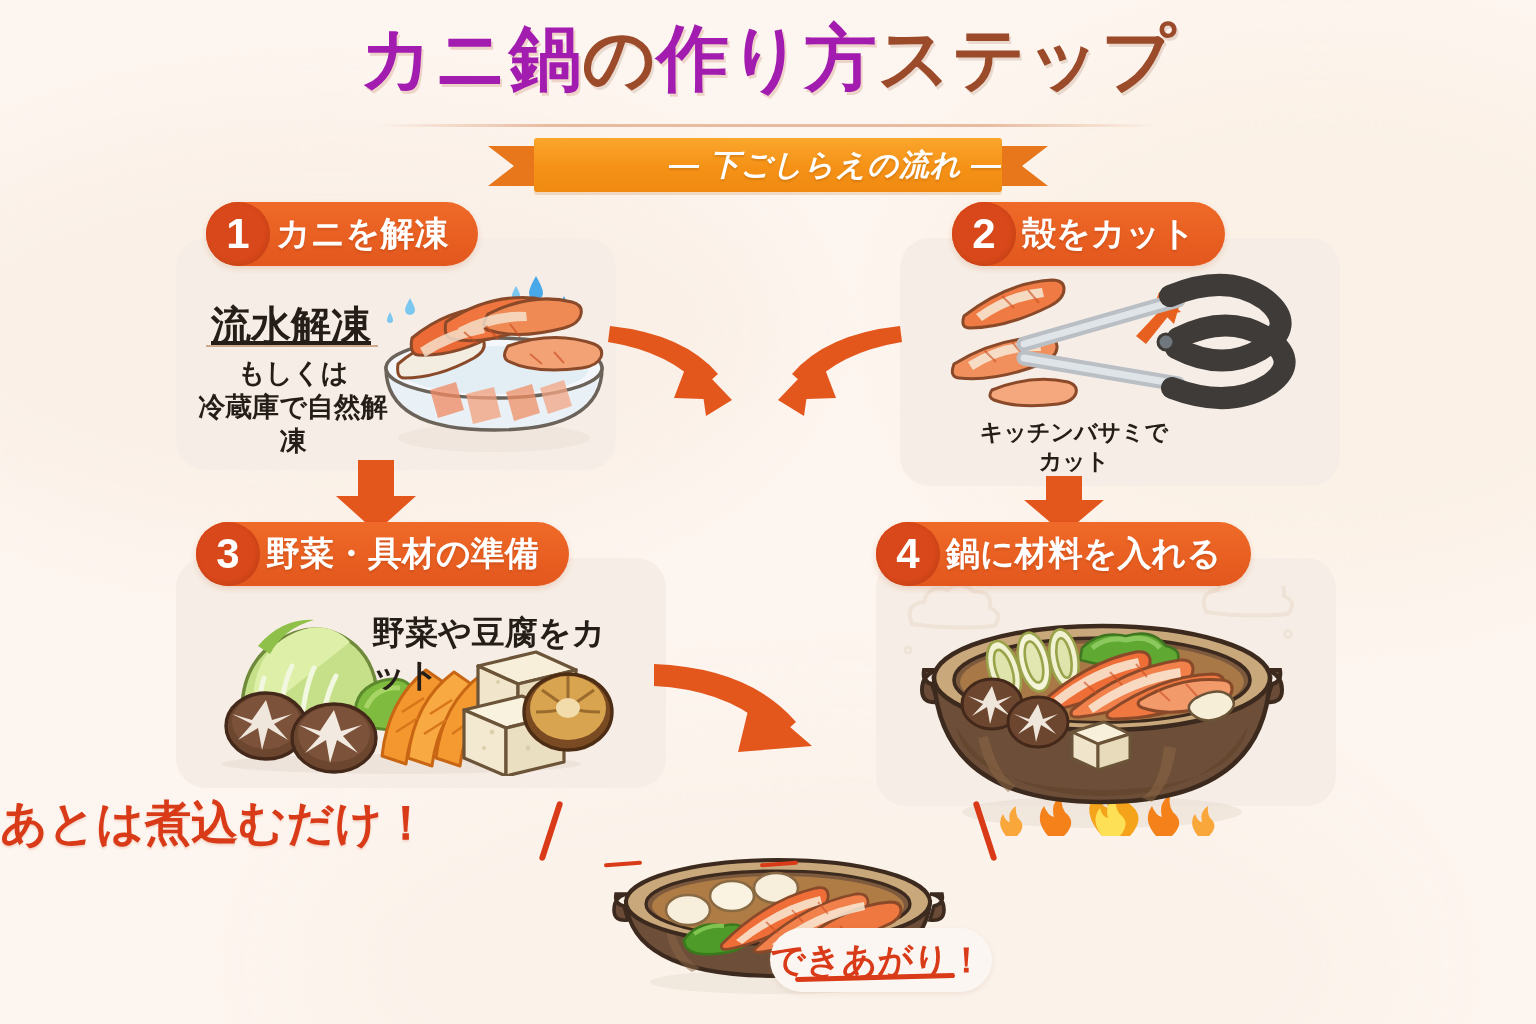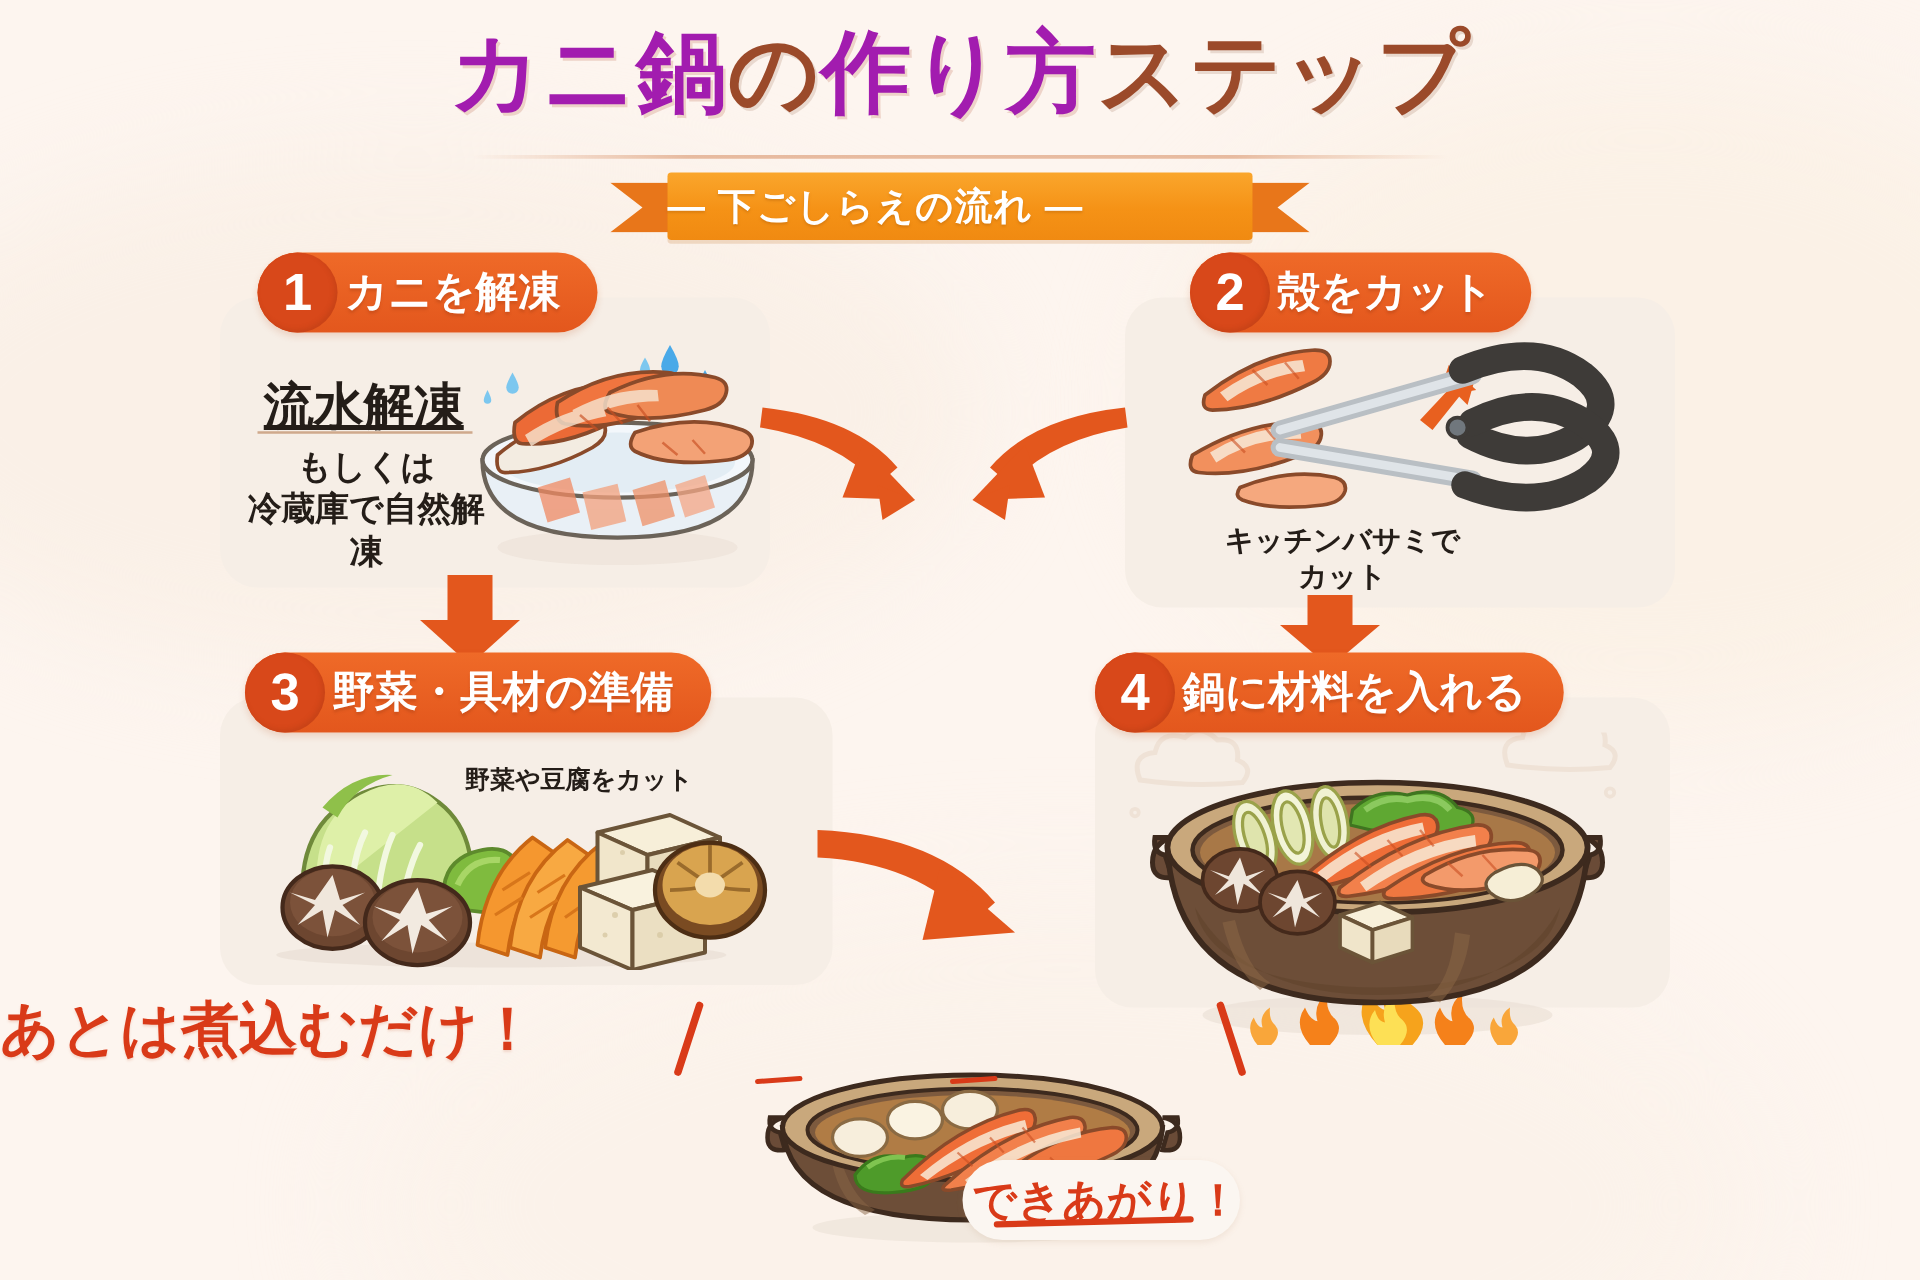--- a/index.html
+++ b/index.html
@@ -40,22 +40,23 @@
   }
   .ribbon-tail{
     position:absolute;top:8px;width:70px;height:40px;background:#e8761a;
   }
   .ribbon-tail.left{left:0;clip-path:polygon(0 0,100% 0,100% 100%,0 100%,26px 50%);}
   .ribbon-tail.right{right:0;clip-path:polygon(0 0,100% 0,calc(100% - 26px) 50%,100% 100%,0 100%);}
   .ribbon-body{
     position:absolute;left:46px;right:46px;top:0;height:54px;
     background:linear-gradient(180deg,#faa62c 0%,#f59216 55%,#f08a11 100%);
     border-radius:3px;
-    display:flex;align-items:center;justify-content:flex-start;
+    display:flex;align-items:center;justify-content:flex-end;
     box-shadow:0 3px 0 rgba(190,100,10,.18);
+    font-style:italic;
   }
   .ribbon-text{
     color:#fff;font-size:30px;font-weight:700;white-space:nowrap;
     text-shadow:0 2px 2px rgba(170,90,10,.35);letter-spacing:1px;
   }
 
   
   .card{
     position:absolute;background:#f6eee6;border-radius:30px;
   }
@@ -87,40 +88,40 @@
   #pill2{left:952px;top:202px;}
   #pill3{left:196px;top:522px;}
   #pill4{left:876px;top:522px;}
 
   
   .body-text{position:absolute;color:#241d18;font-weight:700;text-align:center;line-height:1.26;}
   #s1-line1{left:196px;top:300px;width:190px;font-size:40px;text-decoration:underline;}
   .s1-rule{position:absolute;left:206px;top:345px;width:172px;height:2px;background:#cfa98c;}
   #s1-line2{left:186px;top:356px;width:214px;font-size:27px;}
   #s2-text{left:960px;top:418px;width:228px;font-size:23px;}
-  #s3-text{left:372px;top:612px;width:250px;font-size:20px;text-align:left;}
+  #s3-text{left:372px;top:612px;width:250px;font-size:33px;text-align:left;}
 
   
   .shout{
     position:absolute;left:0;right:0;top:792px;text-align:left;
     font-size:47px;font-weight:700;color:#d93a18;white-space:nowrap;
     text-shadow:0 2px 2px rgba(200,90,50,.18);
   }
   .slash{position:absolute;width:6px;height:62px;background:#d93a18;border-radius:3px;}
   .slash.l{left:548px;top:800px;transform:rotate(18deg);}
   .slash.r{right:548px;top:800px;transform:rotate(-18deg);}
   .underscore{position:absolute;height:4px;background:#d93a18;border-radius:2px;}
   .us1{left:604px;top:862px;width:38px;transform:rotate(-4deg);}
   .us2{left:760px;top:862px;width:38px;transform:rotate(-4deg);}
 
   
   .done-badge{
     position:absolute;left:770px;top:928px;width:222px;height:64px;
     background:#fbf6f1;border-radius:36px;
-    display:flex;align-items:center;justify-content:flex-end;
+    display:flex;align-items:center;justify-content:flex-start;
     box-shadow:0 2px 5px rgba(180,140,110,.15);
   }
   .done-text{color:#d93a18;font-size:35px;font-weight:700;white-space:nowrap;}
   .done-underline{
     position:absolute;left:795px;top:975px;width:160px;height:5px;
     background:#d93a18;border-radius:3px;
     transform:rotate(-1.5deg);
   }
 
   

